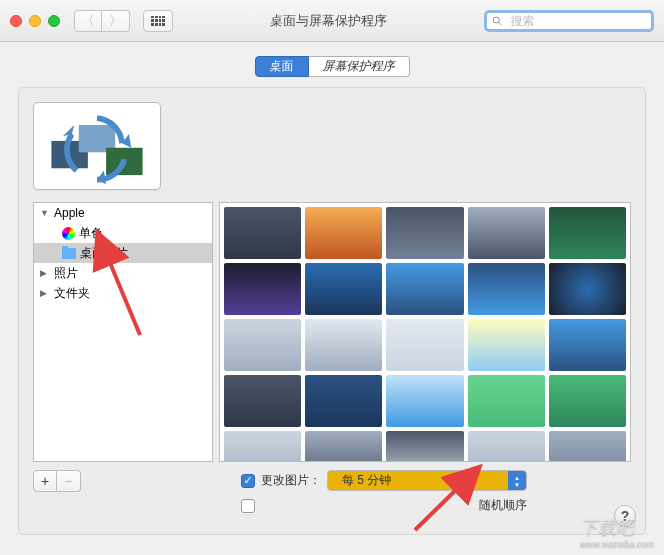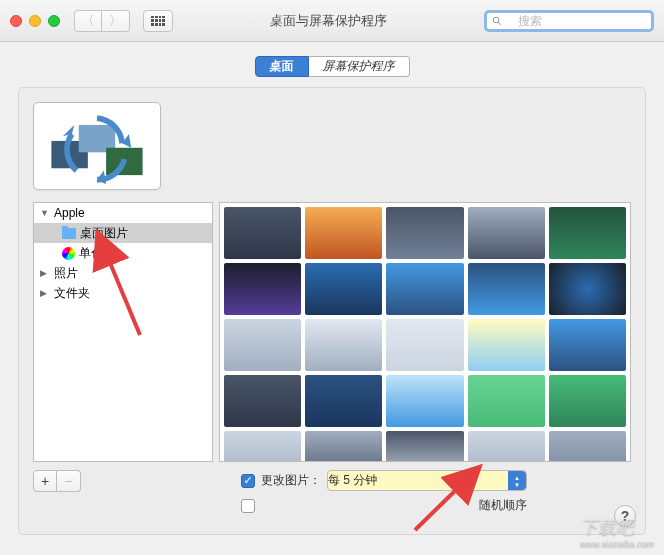--- a/index.html
+++ b/index.html
@@ -12,32 +12,32 @@
 .dot.yellow { background: #ffbd2e; border: 0.5px solid #e1a116; }
 .dot.green { background: #28c940; border: 0.5px solid #17a82e; }
 .nav-group { display: flex; margin-left: 6px; }
 .nav-btn { width: 28px; height: 22px; background: linear-gradient(#fcfcfc,#f1f1f1); border: 1px solid #c4c4c4; display: flex; align-items: center; justify-content: center; font-size: 13px; color: #b0b0b0; }
 .nav-btn:first-child { border-radius: 4px 0 0 4px; }
 .nav-btn:last-child { border-radius: 0 4px 4px 0; border-left: none; }
 .grid-btn { width: 30px; height: 22px; margin-left: 5px; background: linear-gradient(#fcfcfc,#f1f1f1); border: 1px solid #c4c4c4; border-radius: 4px; display: flex; align-items: center; justify-content: center; }
 .grid-icon { width: 14px; height: 10px; display: grid; grid-template-columns: repeat(4,1fr); grid-template-rows: repeat(3,1fr); gap: 1px; }
 .grid-icon span { background: #555; }
 .title { flex: 1; text-align: center; font-size: 13px; color: #4b4b4b; }
-.search { width: 170px; height: 22px; border: 3px solid #8db9e8; border-radius: 5px; background: #fff; display: flex; align-items: center; padding: 0 5px; gap: 16px; }
+.search { width: 170px; height: 22px; border: 3px solid #8db9e8; border-radius: 5px; background: #fff; display: flex; align-items: center; padding: 0 5px; gap: 8px; }
 .search svg { width: 12px; height: 12px; }
 .search input { border: none; outline: none; font-size: 12px; width: 100%; color: #333; }
 .search input::placeholder { color: #bbb; }
 
 .content { background: #f0f0f0; height: calc(100% - 42px); padding: 14px 18px 18px; }
 
 .tabs { display: flex; justify-content: center; margin-bottom: 10px; }
 .tab { height: 21px; padding: 0 14px; font-size: 12px; border: 1px solid #b2b2b2; display: flex; align-items: center; background: #fff; color: #333; }
 .tab:first-child { border-radius: 4px 0 0 4px; }
 .tab:last-child { border-radius: 0 4px 4px 0; border-left: none; font-style: italic; }
-.tab.active { background: #3b7fd6; color: #fff; border-color: #2e69b8; font-weight: bold; }
+.tab.active { background: #3b7fd6; color: #fff; border-color: #2e69b8; }
 
 .panel { background: #ececec; border: 1px solid #d6d6d6; border-radius: 5px; padding: 14px; }
 
 .preview-box { width: 128px; height: 88px; background: #fff; border: 1px solid #bcbcbc; border-radius: 5px; padding: 6px; margin-bottom: 12px; box-shadow: 0 1px 2px rgba(0,0,0,0.05); }
 .preview-inner { width: 100%; height: 100%; position: relative; }
 .preview-inner .arrows { position: absolute; inset: 0; display: flex; align-items: center; justify-content: center; }
 
 .browser { display: flex; gap: 6px; }
 .sidebar { width: 180px; height: 260px; background: #fff; border: 1px solid #bcbcbc; border-radius: 0; font-size: 12px; overflow: hidden; }
 .tree-item { display: flex; align-items: center; height: 20px; padding-left: 6px; gap: 4px; }
@@ -78,21 +78,21 @@
 .bottom-row { display: flex; align-items: flex-start; margin-top: 8px; gap: 10px; }
 .add-remove { display: flex; }
 .ar-btn { width: 24px; height: 22px; background: linear-gradient(#fcfcfc,#f0f0f0); border: 1px solid #bcbcbc; display: flex; align-items: center; justify-content: center; font-size: 14px; color: #444; }
 .ar-btn:first-child { border-radius: 4px 0 0 4px; }
 .ar-btn:last-child { border-radius: 0 4px 4px 0; border-left: none; color: #bbb; }
 .options { margin-left: 150px; font-size: 12px; color: #333; }
 .opt-row { display: flex; align-items: center; gap: 6px; margin-bottom: 6px; justify-content: space-between; }
 .checkbox { width: 14px; height: 14px; border: 1px solid #999; border-radius: 3px; background: #fff; display: flex; align-items: center; justify-content: center; }
 .checkbox.checked { background: #3b7fd6; border-color: #2e69b8; }
 .checkbox.checked::after { content:'✓'; color:#fff; font-size:11px; }
-.select { width: 200px; height: 21px; background: #fef9c3; border: 1px solid #bcbcbc; border-radius: 4px; display: flex; align-items: center; padding: 0 0; font-size: 12px; position: relative; }
+.select { width: 200px; height: 21px; background: #eab308; border: 1px solid #bcbcbc; border-radius: 4px; display: flex; align-items: center; padding: 0 14px; font-size: 12px; position: relative; }
 .select-arrows { position: absolute; right: 0; top: 0; bottom: 0; width: 18px; background: #3b7fd6; border-radius: 0 4px 4px 0; display: flex; flex-direction: column; align-items: center; justify-content: center; }
 .select-arrows::before { content:'▴'; color:#fff; font-size:7px; line-height:7px; }
 .select-arrows::after { content:'▾'; color:#fff; font-size:7px; line-height:7px; }
 
 .help-btn { position: absolute; right: 28px; bottom: 28px; width: 22px; height: 22px; border-radius: 50%; background: linear-gradient(#fcfcfc,#e5e5e5); border: 1px solid #bcbcbc; display: flex; align-items: center; justify-content: center; font-size: 14px; color: #555; font-weight: bold; }
 
 .arrow-anno { position: absolute; pointer-events: none; }
 .arrow-anno.a1 { left: 100px; top: 250px; }
 .arrow-anno.a2 { left: 405px; top: 480px; }
 .arrow-svg { overflow: visible; }
@@ -165,27 +165,27 @@
         </svg>
       </div>
     </div>
 
     <div class="browser">
       <div class="sidebar">
         <div class="tree-item">
           <span class="disclosure">▼</span>
           <span>Apple</span>
         </div>
+        <div class="tree-item" style="padding-left:28px">
+          <span class="color-wheel"></span>
+          <span>单色</span>
+        </div>
         <div class="tree-item selected" style="padding-left:28px">
           <span class="folder-icon"></span>
           <span>桌面图片</span>
-        </div>
-        <div class="tree-item" style="padding-left:28px">
-          <span class="color-wheel"></span>
-          <span>单色</span>
         </div>
         <div class="tree-item">
           <span class="disclosure">▶</span>
           <span>照片</span>
         </div>
         <div class="tree-item">
           <span class="disclosure">▶</span>
           <span>文件夹</span>
         </div>
       </div>

